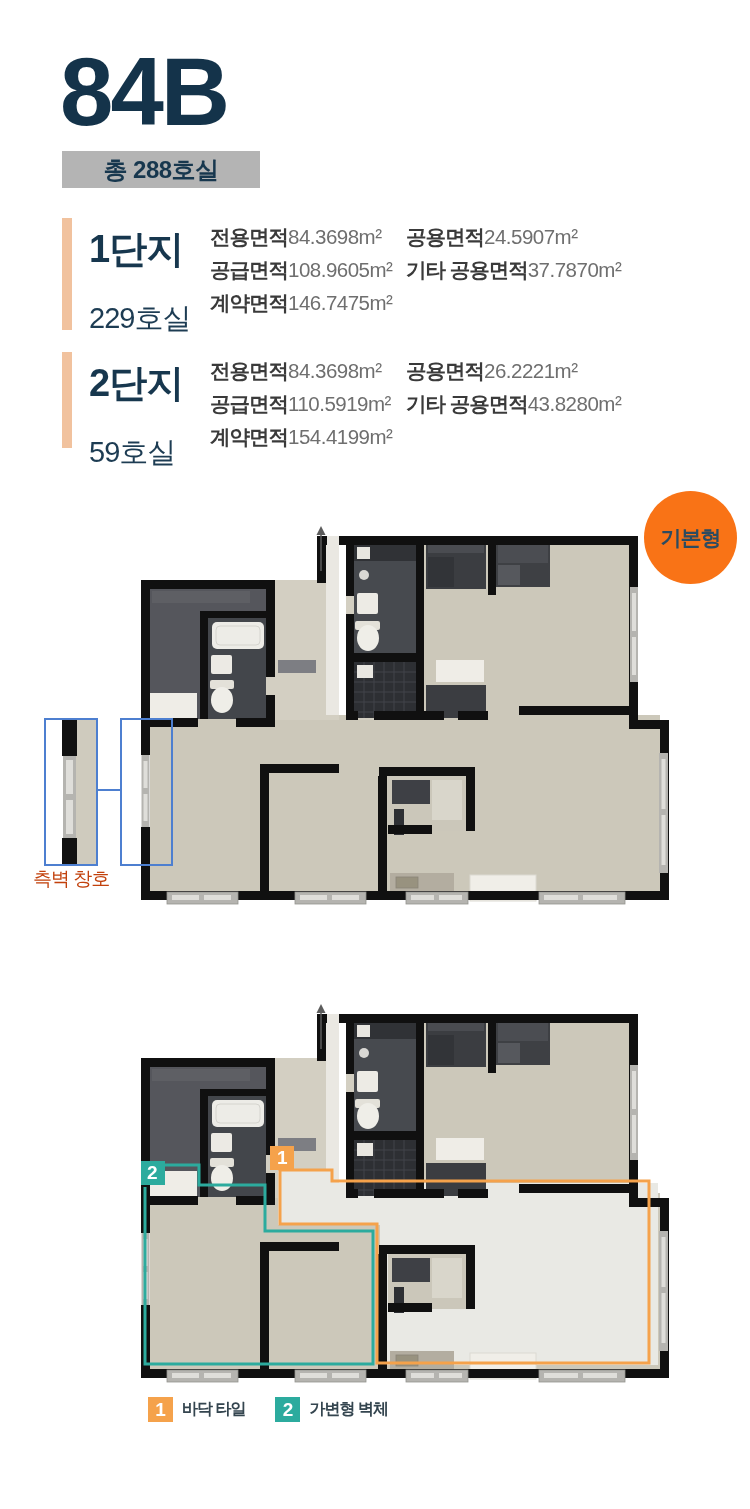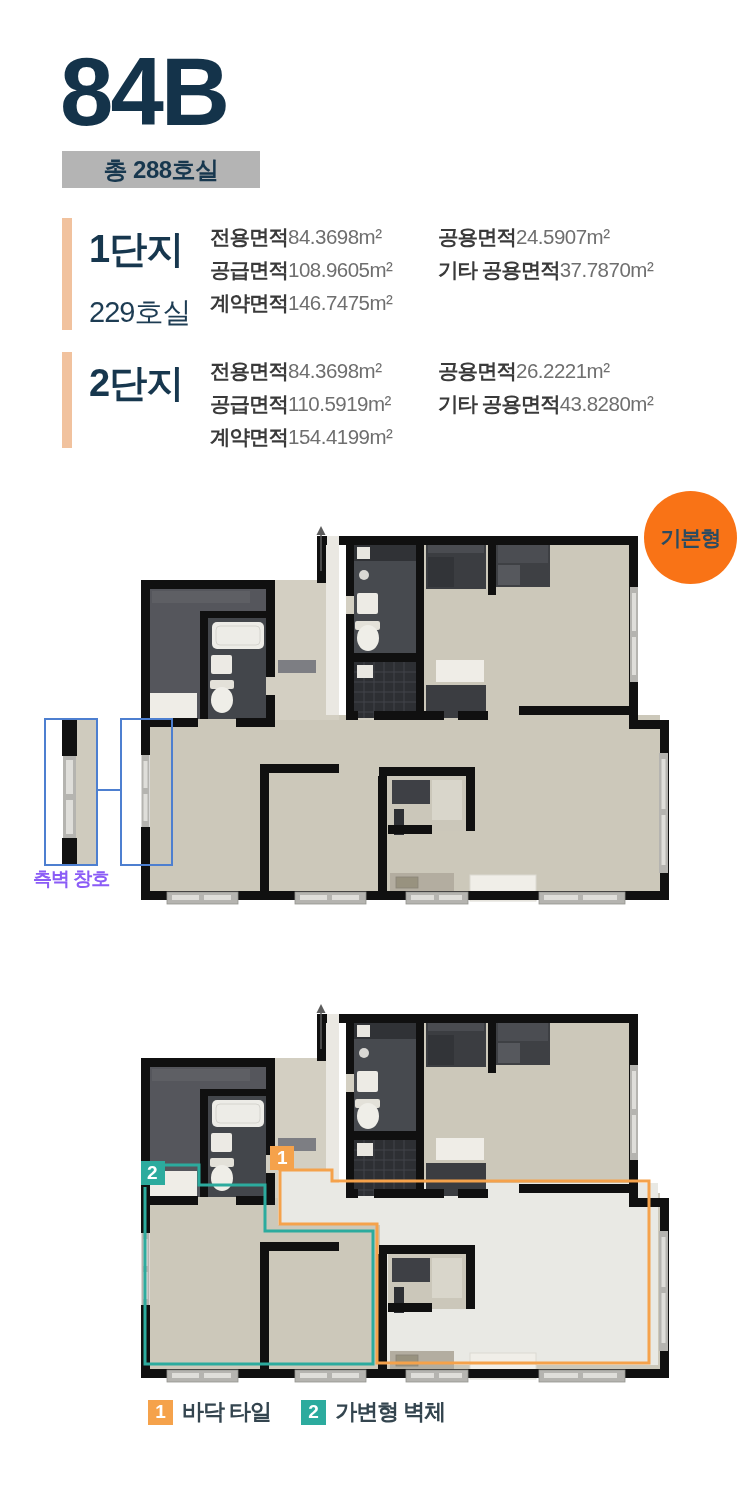--- a/index.html
+++ b/index.html
@@ -15,22 +15,22 @@
                  display:flex; align-items:center; justify-content:center; letter-spacing:-0.5px; }
 
   
   .section { position:absolute; left:62px; width:640px; }
   .sec1 { top:216px; height:116px; }
   .sec2 { top:350px; height:100px;padding-left:35px; }
   .sec-bar { position:absolute; left:0; top:2px; width:10px; background:#f1c29e; }
   .sec1 .sec-bar { height:112px; } .sec2 .sec-bar { height:96px; }
   .sec-name { position:absolute; left:27px; top:8px; width:118px; }
   .sec-name .nm { font-size:38px; font-weight:700; color:#17374e; letter-spacing:-1px; }
-  .sec-name .un { font-size:29px; font-weight:400; color:#1d3c53; margin-top:18px; letter-spacing:-1px; }
-  .areas { position:absolute; left:148px; top:4px; display:flex;gap:32px; }
+  .sec-name .un { font-size:29px; font-weight:400; color:#1d3c53; margin-top:24px; letter-spacing:-1px; }
+  .areas { position:absolute; left:148px; top:4px; display:flex; }
   .acol1 { width:196px; } .acol2 { width:260px; }
   .arow { height:33px; display:flex; align-items:center; white-space:nowrap; }
   .alabel { font-size:20.5px; font-weight:700; color:#3a3a3a; letter-spacing:-1px; }
   .avalue { font-size:20.5px; font-weight:400; color:#6f6f6f; letter-spacing:-0.5px; }
 
   
   .basic-badge { position:absolute; left:644px; top:491px; width:93px; height:93px; border-radius:50%;
                  background:#f97316; display:flex; align-items:center; justify-content:center;
                  font-size:21px; font-weight:600; color:#2c4b60; letter-spacing:-1px; }
 
@@ -42,32 +42,32 @@
   .sw-detail { position:absolute; left:44px; top:718px; width:54px; height:148px;
                border:2px solid #4d7fd0; background:#ffffff; }
   .sw-detail .flr { position:absolute; left:30px; top:0; right:0; bottom:0; background:#cfcbbe; }
   .sw-detail .wt { position:absolute; left:16px; top:0; width:15px; height:36px; background:#111; }
   .sw-detail .wb { position:absolute; left:16px; bottom:0; width:15px; height:26px; background:#111; }
   .sw-detail .win { position:absolute; left:17px; top:36px; width:13px; height:82px; background:#b5b4b0; }
   .sw-detail .win i { position:absolute; left:3px; width:7px; height:34px; background:#dfdeda; display:block; }
   .sw-detail .win i.t { top:4px; } .sw-detail .win i.b { top:44px; }
   .sw-connector { position:absolute; left:98px; top:789px; width:23px; height:2px; background:#4d7fd0; }
   .sw-rect { position:absolute; left:120px; top:718px; width:53px; height:148px; border:2px solid #4d7fd0; }
-  .sw-label { position:absolute; left:33px; top:866px; font-size:19px; font-weight:700; color:#8b5cf6; letter-spacing:-1px; }
+  .sw-label { position:absolute; left:33px; top:866px; font-size:19px; font-weight:400; color:#c2410c; letter-spacing:-1px; }
 
   .note { position:absolute; left:44px; top:911px; width:660px; font-size:16px; color:#414141;
           letter-spacing:-0.8px; }
 
   
   .legend { position:absolute; left:148px; top:1397px; display:flex; gap:30px; align-items:center; }
   .leg-item { display:flex; align-items:center; gap:9px; }
   .leg-sq { width:25px; height:25px; display:flex; align-items:center; justify-content:center;
             color:#ffffff; font-size:19px; font-weight:700; }
   .leg-sq.orange { background:#f5a24b; } .leg-sq.teal { background:#2cab9e; }
-  .leg-txt { font-size:22px; font-weight:700; color:#34454f; letter-spacing:-1px; }
+  .leg-txt { font-size:16px; font-weight:700; color:#34454f; letter-spacing:-1px; }
 
   svg text.marker { font-family:"Liberation Sans",sans-serif; font-size:19px; font-weight:700; fill:#ffffff; }
 </style>
 </head>
 <body>
 
 <div class="page">
 
   <div class="type-title">84B</div>
   <div class="total-badge">총 288호실</div>
@@ -103,20 +103,21 @@
           <span class="avalue">37.7870m²</span>
           </div>
       </div>
     </div>
   </div>
 
   <div class="section sec2">
     <div class="sec-bar"></div>
     <div class="sec-name">
       <div class="nm">2단지</div>
+      <div class="un">59호실</div>
     </div>
     <div class="areas">
       <div class="acol1">
         <div class="arow">
           <span class="alabel">전용면적</span>
           <span class="avalue">84.3698m²</span>
           </div>
         <div class="arow">
           <span class="alabel">공급면적</span>
           <span class="avalue">110.5919m²</span>

